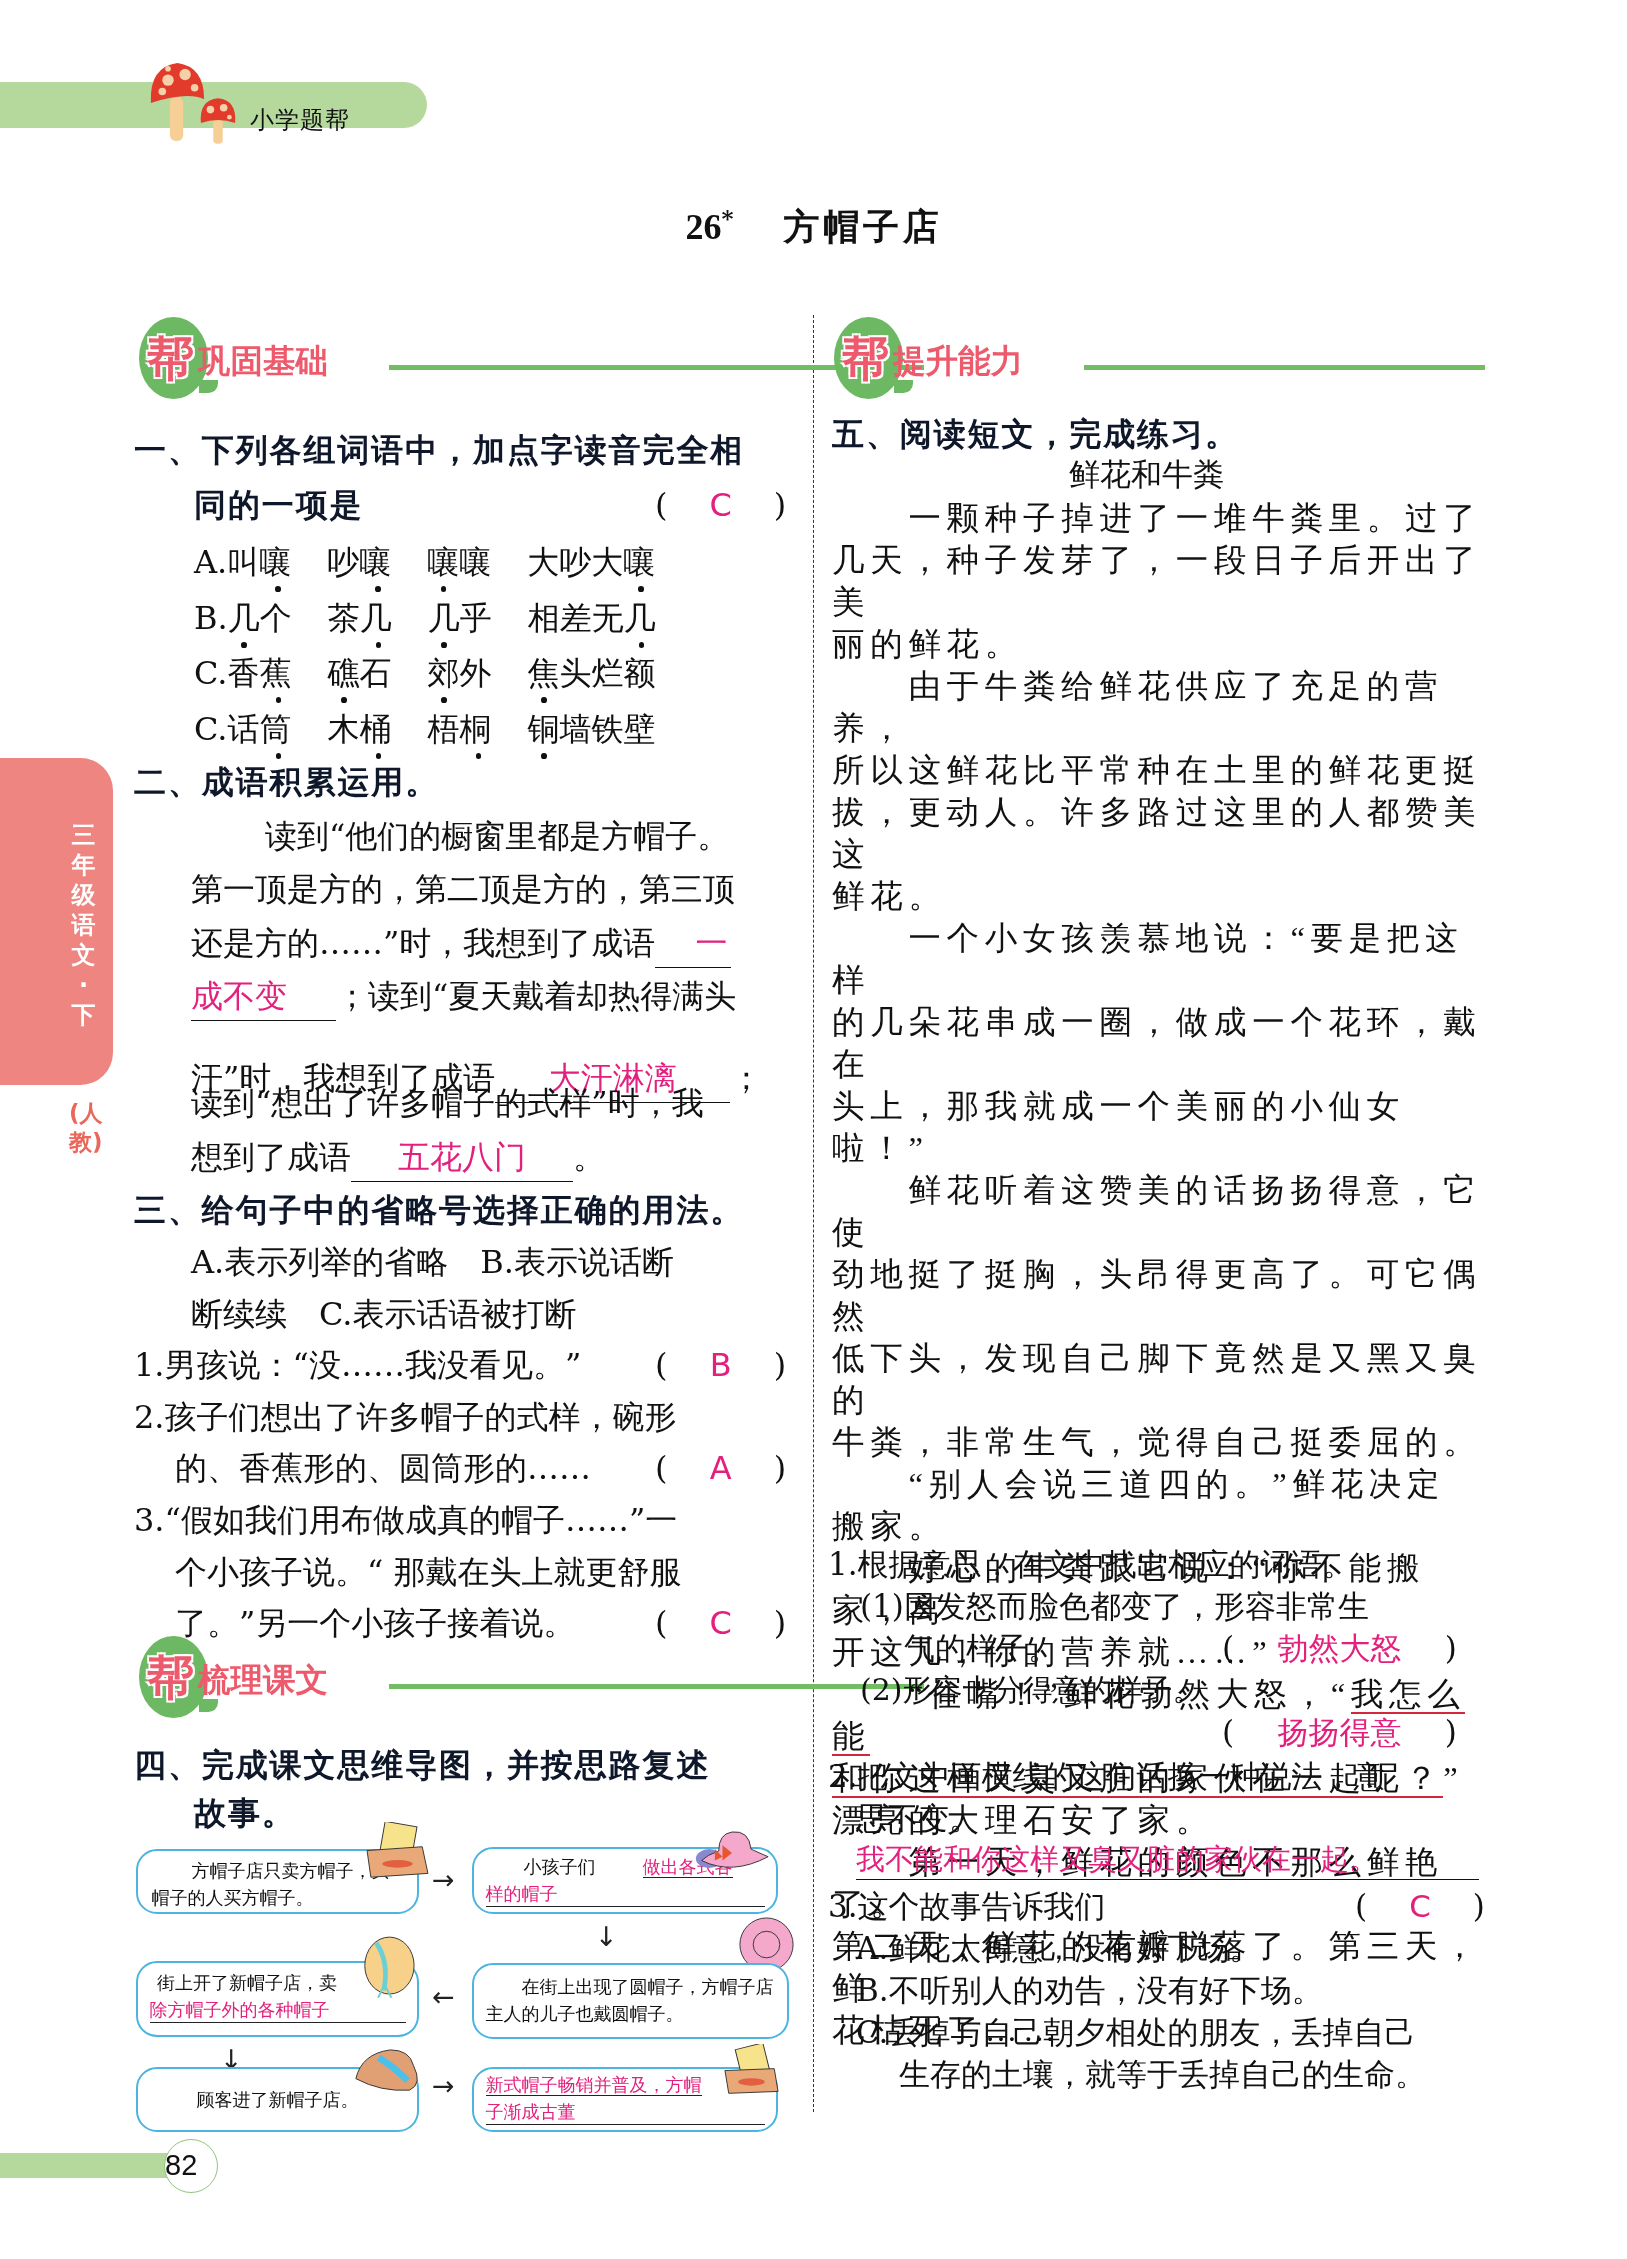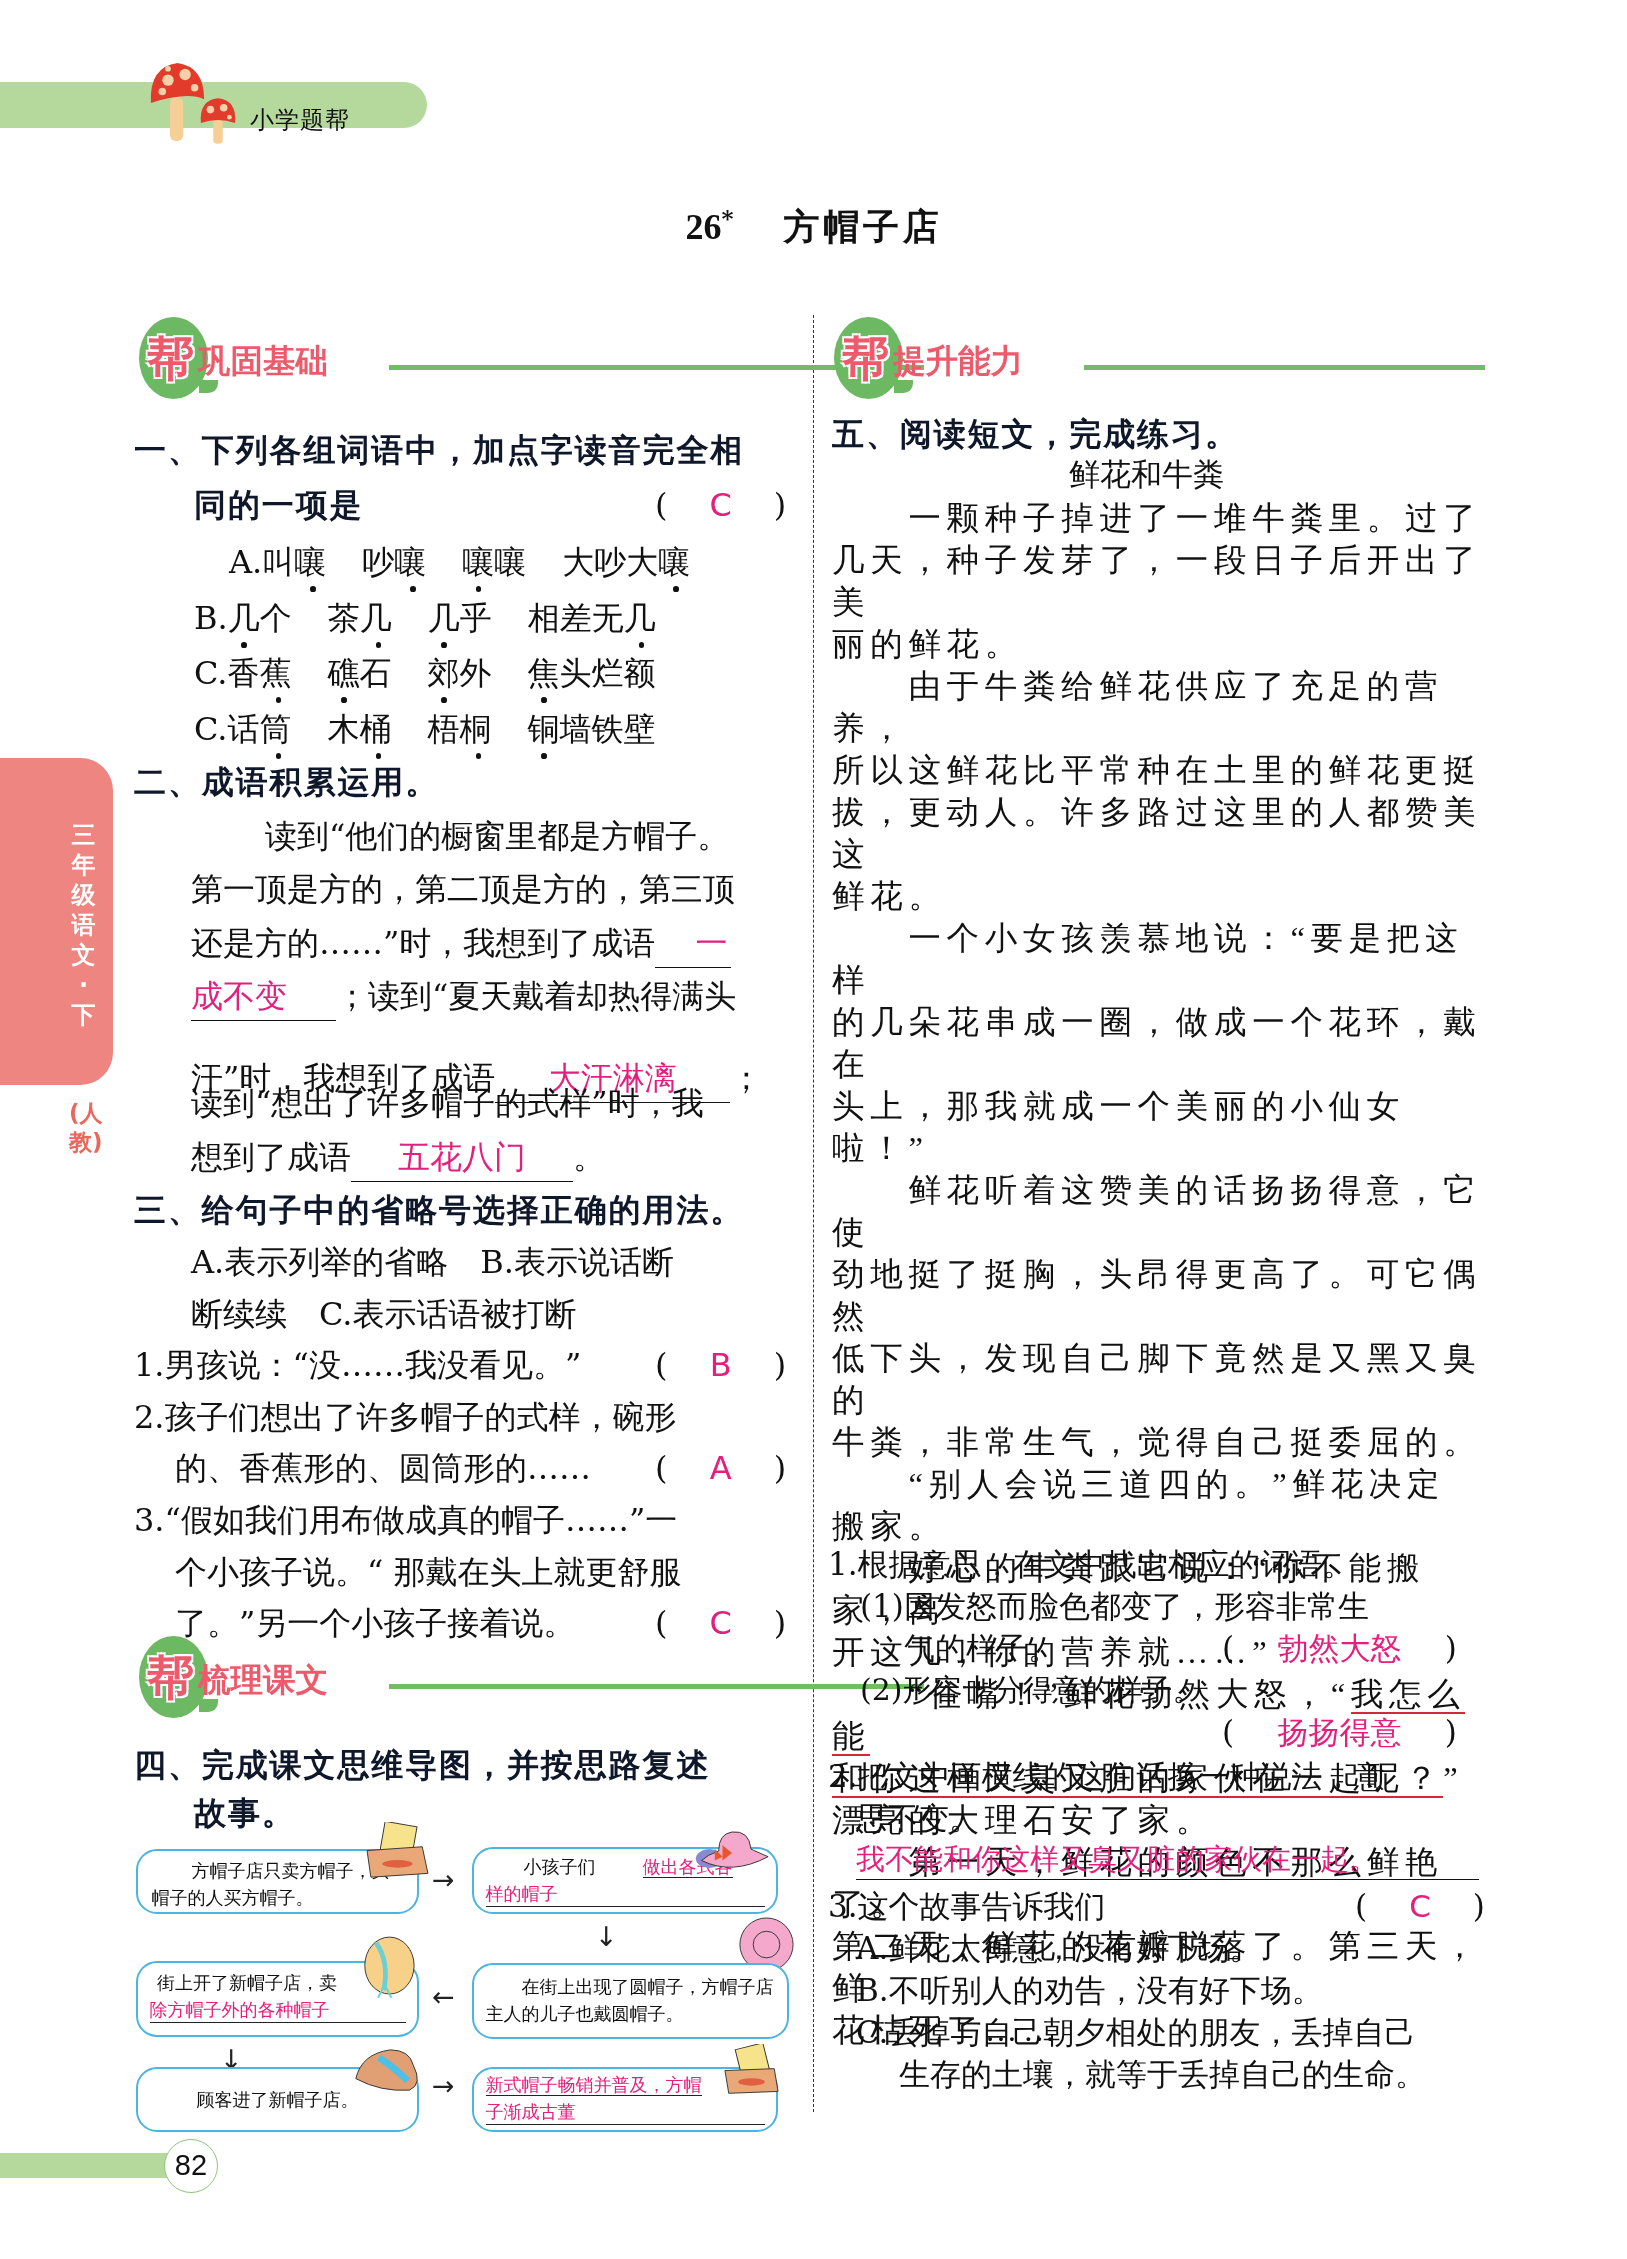--- a/index.html
+++ b/index.html
@@ -48,21 +48,21 @@
 
   
   .mm-box { position: absolute; border: 2.4px solid #4bb4e0; border-radius: 21px; background: #fff; font-size: 20px; line-height: 31px; padding: 9.6px 13.4px; }
   .mm-pink { color: #e3207d; }
   .mm-arrow { position: absolute; font-family: "DejaVu Sans", sans-serif; font-size: 27px; color: #222; }
   .mm-blank-line { display: block; border-bottom: 1.9px solid #222; height: 1.9px; margin-top: -1.9px; }
   .hat { position: absolute; }
 
   
   .foot-band { position: absolute; left: 0; top: 2153px; width: 172px; height: 25px; background: #b5d89c; }
-  .page-num { position: absolute; left: 164px; top: 2139px; width: 54px; height: 54px; border-radius: 50%; border: 1.9px solid #90c57a; background: #fff; text-align: center; line-height: 50px; font-family: "Liberation Sans", sans-serif; font-size: 29px; color: #111; }
+  .page-num { position: absolute; left: 164px; top: 2139px; width: 54px; height: 54px; border-radius: 50%; border: 1.9px solid #90c57a; background: #fff; text-align: left; line-height: 50px; font-family: "Liberation Sans", sans-serif; font-size: 29px; color: #111; }
 </style>
 </head>
 <body>
 
 <div class="top-band"></div>
 <div class="mushroom" style="left:149px;top:59px;">
   <svg width="57" height="86" viewBox="0 0 60 90">
     <rect x="22" y="40" width="14" height="46" rx="6" fill="#f6cf96"></rect>
     <path d="M2 46 Q0 8 30 4 Q58 8 58 42 Q40 34 2 46Z" fill="#e23a2b"></path>
     <circle cx="20" cy="22" r="6" fill="#f6d0a8"></circle>
@@ -97,21 +97,21 @@
   <div class="sec-badge"></div>
   <div class="sec-bang">帮</div>
   <div class="sec-title">巩固基础</div>
   <div class="sec-rule" style="left:250px;width:535px;"></div>
 </div>
 
 <div class="q-head" style="left:134px;top:423px;">一、下列各组词语中，加点字读音完全相</div>
 <div class="q-head" style="left:194px;top:478px;">同的一项是</div>
 <div class="paren" style="left:655px;top:478px;">( <span class="ans">C</span> )</div>
 
-<div class="line" style="left:194px;top:535px;margin-left:35px;">
+<div class="line" style="left:194px;top:535px;">
   <span>A.</span><span class="opt-word"><span>叫嚷</span><i class="dot" style="left:48px"></i></span><span class="opt-word"><span>吵嚷</span><i class="dot" style="left:48px"></i></span><span class="opt-word"><span>嚷嚷</span><i class="dot" style="left:13.4px"></i></span><span class="opt-word"><span>大吵大嚷</span><i class="dot" style="left:111px"></i></span>
 </div>
 <div class="line" style="left:194px;top:591px;">
   <span>B.</span><span class="opt-word"><span>几个</span><i class="dot" style="left:13.4px"></i></span><span class="opt-word"><span>茶几</span><i class="dot" style="left:48px"></i></span><span class="opt-word"><span>几乎</span><i class="dot" style="left:13.4px"></i></span><span class="opt-word"><span>相差无几</span><i class="dot" style="left:111px"></i></span>
 </div>
 <div class="line" style="left:194px;top:646px;">
   <span>C.</span><span class="opt-word"><span>香蕉</span><i class="dot" style="left:48px"></i></span><span class="opt-word"><span>礁石</span><i class="dot" style="left:13.4px"></i></span><span class="opt-word"><span>郊外</span><i class="dot" style="left:13.4px"></i></span><span class="opt-word"><span>焦头烂额</span><i class="dot" style="left:13.4px"></i></span>
 </div>
 <div class="line" style="left:194px;top:702px;">
   <span>C.</span><span class="opt-word"><span>话筒</span><i class="dot" style="left:48px"></i></span><span class="opt-word"><span>木桶</span><i class="dot" style="left:48px"></i></span><span class="opt-word"><span>梧桐</span><i class="dot" style="left:48px"></i></span><span class="opt-word"><span>铜墙铁壁</span><i class="dot" style="left:13.4px"></i></span>

